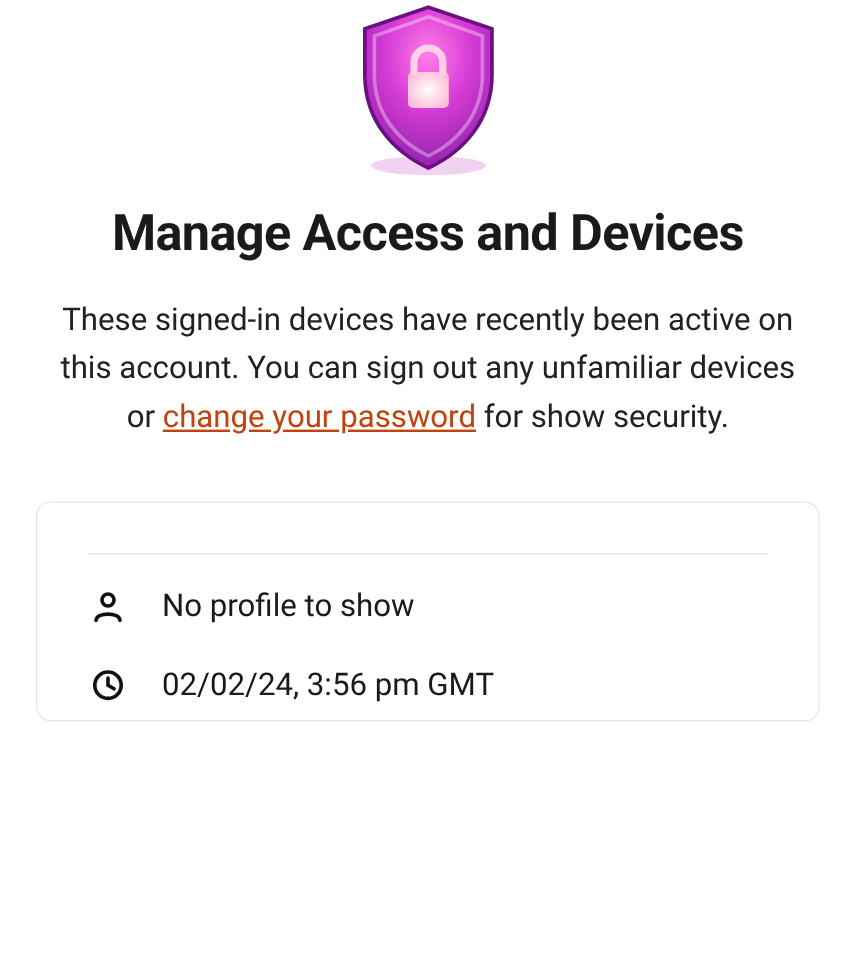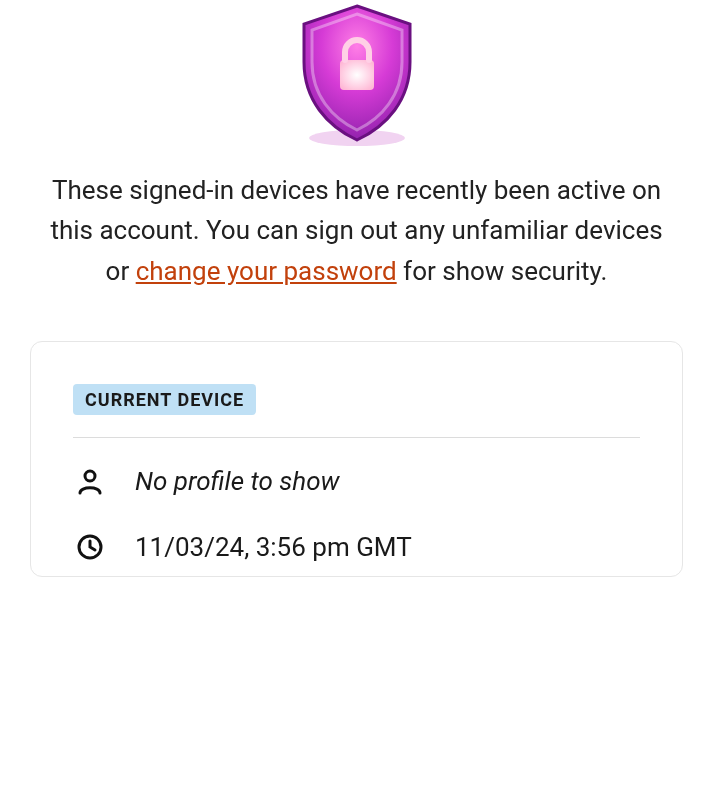--- a/index.html
+++ b/index.html
@@ -72,21 +72,21 @@
       border: none;
       border-top: 1px solid #dcdcdc;
       margin: 0;
     }
     .info-row {
       display: flex;
       align-items: center;
       gap: 28px;
       padding: 22px 0 14px 0;
     }
-    .info-row.first { padding-top: 28px; font-style: italic; }
+    .info-row.first { padding-top: 28px; }
     .info-text {
       font-size: 26px;
       color: #1a1a1a;
     }
     .icon-box {
       width: 34px;
       display: flex;
       justify-content: center;
       align-items: center;
     }
@@ -110,28 +110,28 @@
         </radialGradient>
       </defs>
       <ellipse cx="65" cy="138" rx="48" ry="8" fill="rgba(200,80,200,0.25)"></ellipse>
       <path d="M65 6 L118 24 V62 C118 100 95 126 65 140 C35 126 12 100 12 62 V24 Z" fill="url(#gShield)" stroke="#6a1080" stroke-width="3"></path>
       <path d="M65 14 L110 30 V62 C110 95 90 118 65 130 C40 118 20 95 20 62 V30 Z" fill="none" stroke="rgba(255,255,255,0.35)" stroke-width="3"></path>
       <rect x="48" y="60" width="34" height="30" rx="4" fill="url(#gLock)"></rect>
       <path d="M53 60 V52 a12 12 0 0 1 24 0 V60" fill="none" stroke="#ffd0e6" stroke-width="6" stroke-linecap="round"></path>
     </svg>
   </div>
 
+  <h1 class="page-title">Manage Access and Devices</h1>
 
   <p class="description">
     <span>These signed-in devices have recently been active on this account. You can sign out any unfamiliar devices or </span><a href="#">change your password</a><span> for show security.</span>
   </p>
 
   <div class="card">
 
-    <div class="badge">CURRENT DEVICE</div>
 
 
     <hr class="divider">
 
     <div class="info-row first">
       <span class="icon-box">
         <svg width="28" height="28" viewBox="0 0 28 28">
           <circle cx="14" cy="9" r="5" fill="none" stroke="#111" stroke-width="3"></circle>
           <path d="M4 26 C4 19 24 19 24 26" fill="none" stroke="#111" stroke-width="3" stroke-linecap="round"></path>
         </svg>
@@ -139,18 +139,18 @@
       <span class="info-text">No profile to show</span>
     </div>
 
     <div class="info-row">
       <span class="icon-box">
         <svg width="28" height="28" viewBox="0 0 28 28">
           <circle cx="14" cy="14" r="11" fill="none" stroke="#111" stroke-width="3"></circle>
           <path d="M14 8 V14 L19 17" fill="none" stroke="#111" stroke-width="3" stroke-linecap="round"></path>
         </svg>
       </span>
-      <span class="info-text">11/03/24, 3:56 pm GMT</span>
+      <span class="info-text">02/02/24, 3:56 pm GMT</span>
     </div>
 
   </div>
 
 </div>
 
 </body></html>

